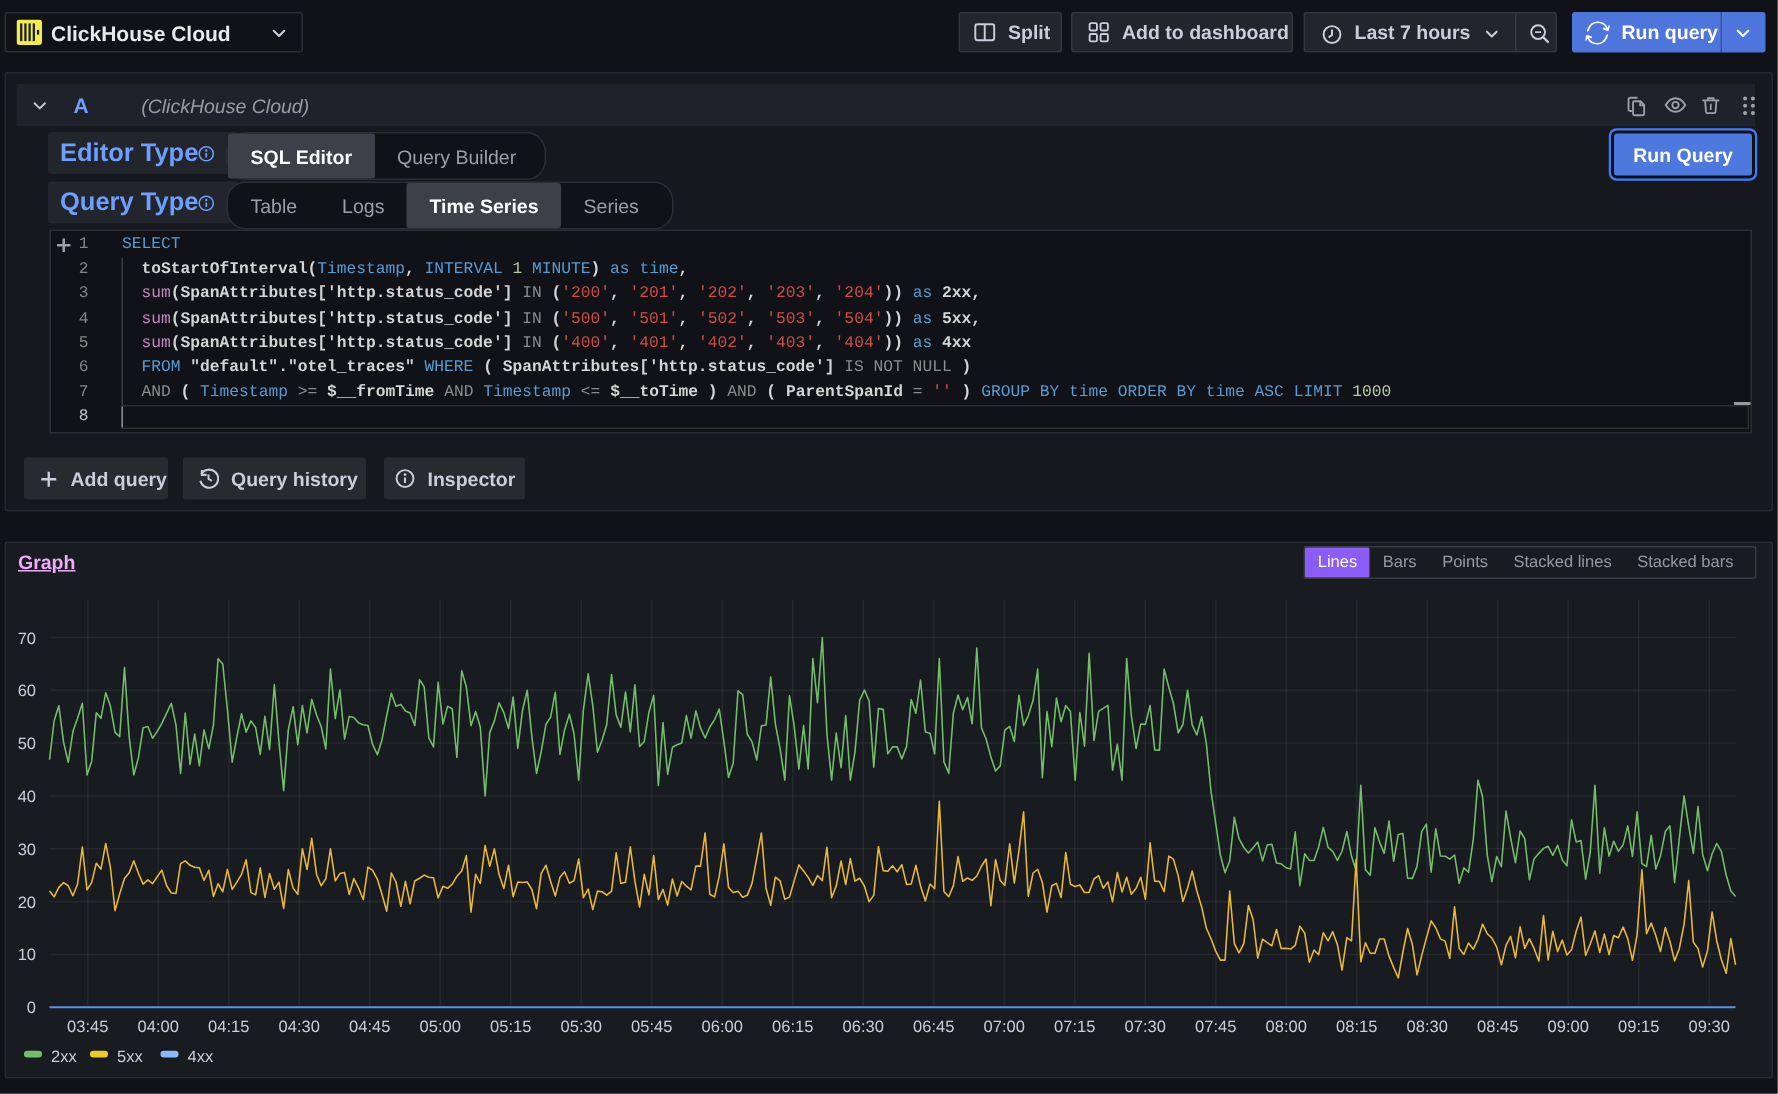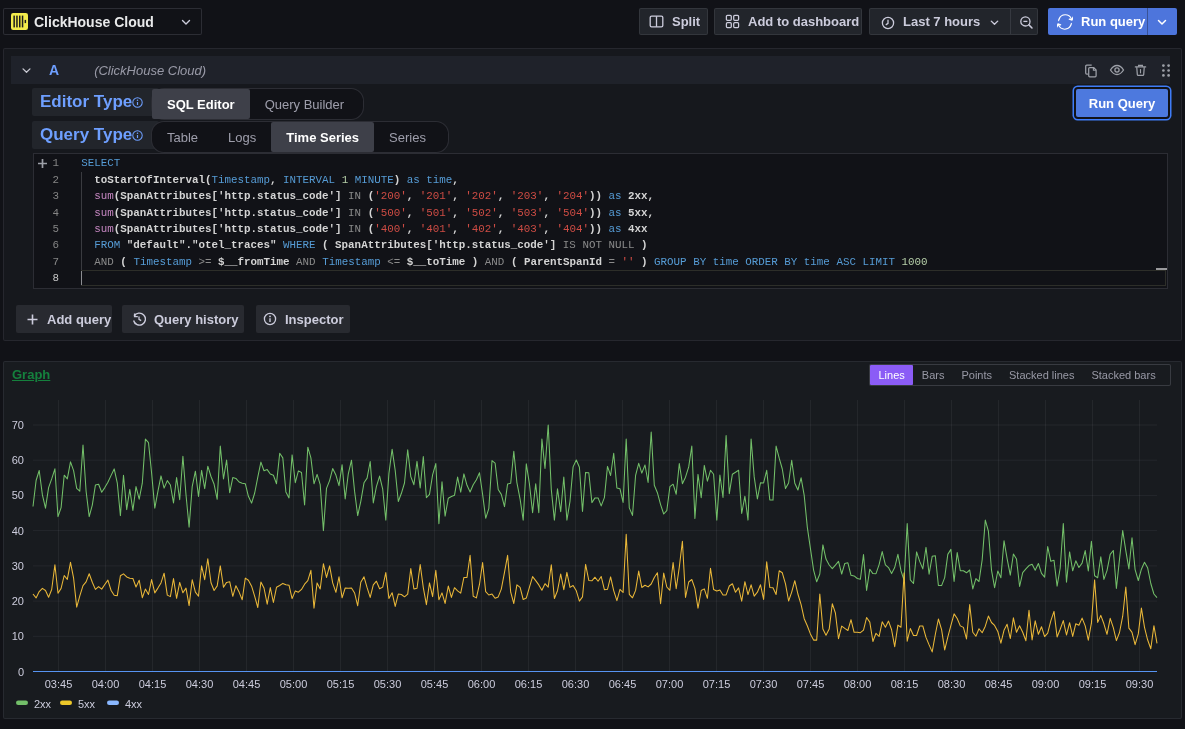--- a/index.html
+++ b/index.html
@@ -212,21 +212,21 @@
 <div class="bbtn" style="left:256px;width:94px;">
   <svg class="ic" style="margin-left:7px" width="14" height="14" viewBox="0 0 14 14">
     <circle cx="7" cy="7" r="5.6" fill="none" stroke="#ccccdc" stroke-width="1.3"></circle>
     <circle cx="7" cy="4.4" r="0.9" fill="#ccccdc"></circle>
     <path d="M7 6.3 V10" stroke="#ccccdc" stroke-width="1.4"></path>
   </svg>
   <span style="margin-left:8px;font-weight:700;">Inspector</span>
 </div>
 
 <div class="panel" style="top:361px;width:1179px;height:358px;"></div>
-<div class="abs" style="left:12px;top:367px;color:#15803d;font-size:13px;font-weight:700;text-decoration:underline;">Graph</div>
+<div class="abs" style="left:12px;top:367px;color:#f0abfc;font-size:13px;font-weight:700;text-decoration:underline;">Graph</div>
 <div class="abs" style="left:869px;top:364px;height:22px;border:1px solid rgba(204,204,220,0.18);border-radius:2px;display:flex;background:#181b1f;">
   <div class="gri sel">Lines</div>
     <div class="gri">Bars</div>
     <div class="gri">Points</div>
     <div class="gri">Stacked lines</div>
     <div class="gri">Stacked bars</div>
 </div>
 
 <svg class="abs" style="left:0;top:361px" width="1185" height="358" viewBox="0 361 1185 358">
 <line x1="33.0" y1="636.3" x2="1157.0" y2="636.3" stroke="rgba(204,204,220,0.065)" stroke-width="1"></line>

